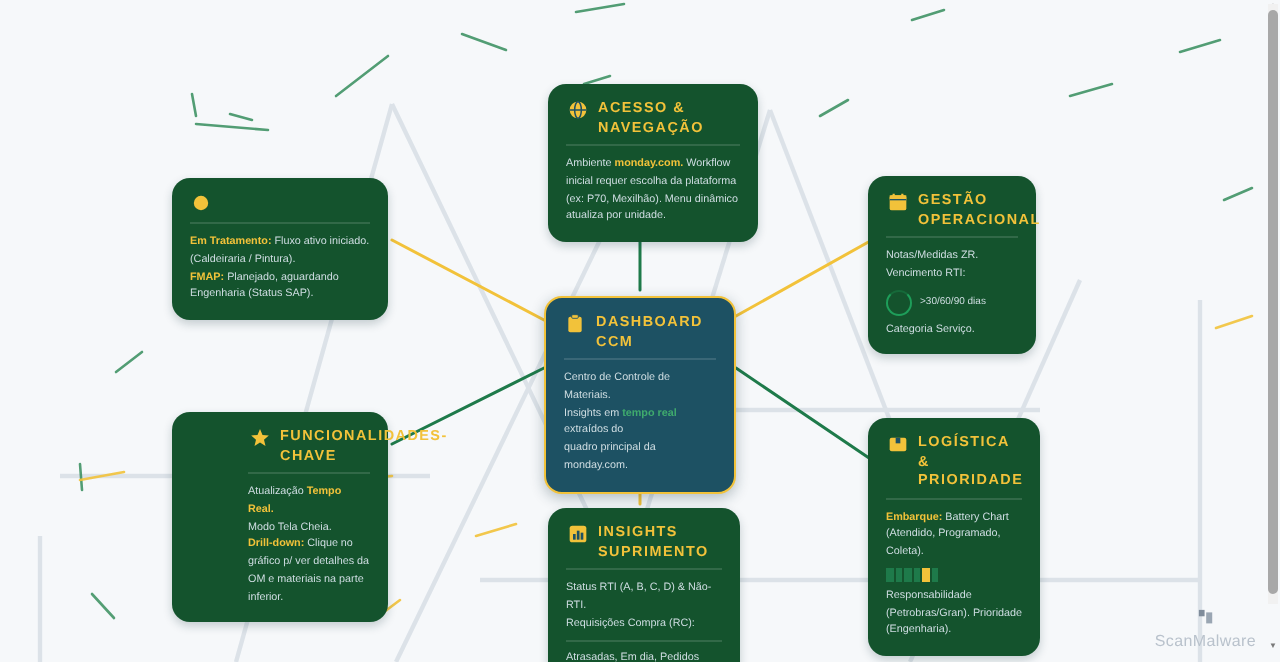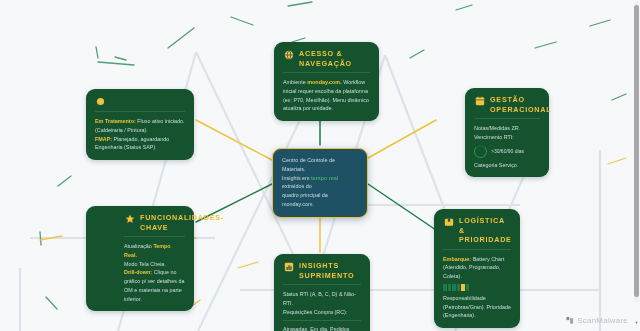--- a/index.html
+++ b/index.html
@@ -95,20 +95,21 @@
   .bars i { display: block; width: 3.5px; height: 100%; }
 
   .watermark {
     position: absolute;
     right: 12px; bottom: 6px;
     z-index: 5;
     display: flex; align-items: center; gap: 3px;
     color: #b9c2cc;
     font-size: 8px;
     letter-spacing: 0.2px;
+    flex-direction: column;
   }
   .watermark .wm-mark {
     width: 8px; height: 9px;
     position: relative;
   }
   .scrollbar {
     position: absolute;
     right: 1px; top: 2px;
     width: 5px; height: 300px;
     z-index: 6;
@@ -207,21 +208,21 @@
             <path d="M1 6 H11" stroke="#1d5163" stroke-width="0.9"></path>
           </svg>
       </span>
       <span class="node-title">ACESSO &amp; NAVEGAÇÃO</span>
     </div>
     <div class="node-body">
       <p><span>Ambiente </span><span class="hl">monday.com.</span><span> Workflow inicial requer escolha da plataforma (ex: P70, Mexilhão). Menu dinâmico atualiza por unidade.</span></p>
     </div>
   </div>
 
-  <div class="node" style="left:434px; top:88px; width:84px;margin-left:31px;">
+  <div class="node" style="left:434px; top:88px; width:84px;">
     <div class="node-head">
       <span class="node-ico">
         <svg width="10" height="10" viewBox="0 0 12 12">
             <rect x="1" y="2" width="10" height="9" rx="1.3" fill="#f2c23a"></rect>
             <rect x="1" y="2" width="10" height="2.6" fill="#f2c23a"></rect>
             <path d="M3.4 1 V3 M8.6 1 V3" stroke="#f2c23a" stroke-width="1.3"></path>
             <path d="M1 4.6 H11" stroke="#1d5163" stroke-width="0.8"></path>
           </svg>
       </span>
       <span class="node-title">GESTÃO OPERACIONAL</span>
@@ -231,20 +232,29 @@
       <p>Vencimento RTI:</p>
       <div class="gauge-row">
         <span class="gauge"></span>
         <span class="gauge-lbl">&gt;30/60/90 dias</span>
       </div>
       <p>Categoria Serviço.</p>
     </div>
   </div>
 
   <div class="node central" style="left:272px; top:148px; width:96px;">
+    <div class="node-head">
+      <span class="node-ico">
+        <svg width="9" height="10" viewBox="0 0 10 12">
+            <rect x="1" y="1.6" width="8" height="9.4" rx="1.2" fill="#f2c23a"></rect>
+            <rect x="3" y="0.4" width="4" height="2.2" rx="0.7" fill="#f2c23a" stroke="#1d5163" stroke-width="0.5"></rect>
+          </svg>
+      </span>
+      <span class="node-title">DASHBOARD CCM</span>
+    </div>
     <div class="node-body">
       <p>Centro de Controle de Materiais.</p>
       <p><span>Insights em </span><span class="hlg">tempo real</span><span> extraídos do</span></p>
       <p>quadro principal da monday.com.</p>
     </div>
   </div>
 
   <div class="node" style="left:86px; top:206px; width:108px;padding-left:38px;">
     <div class="node-head">
       <span class="node-ico">

